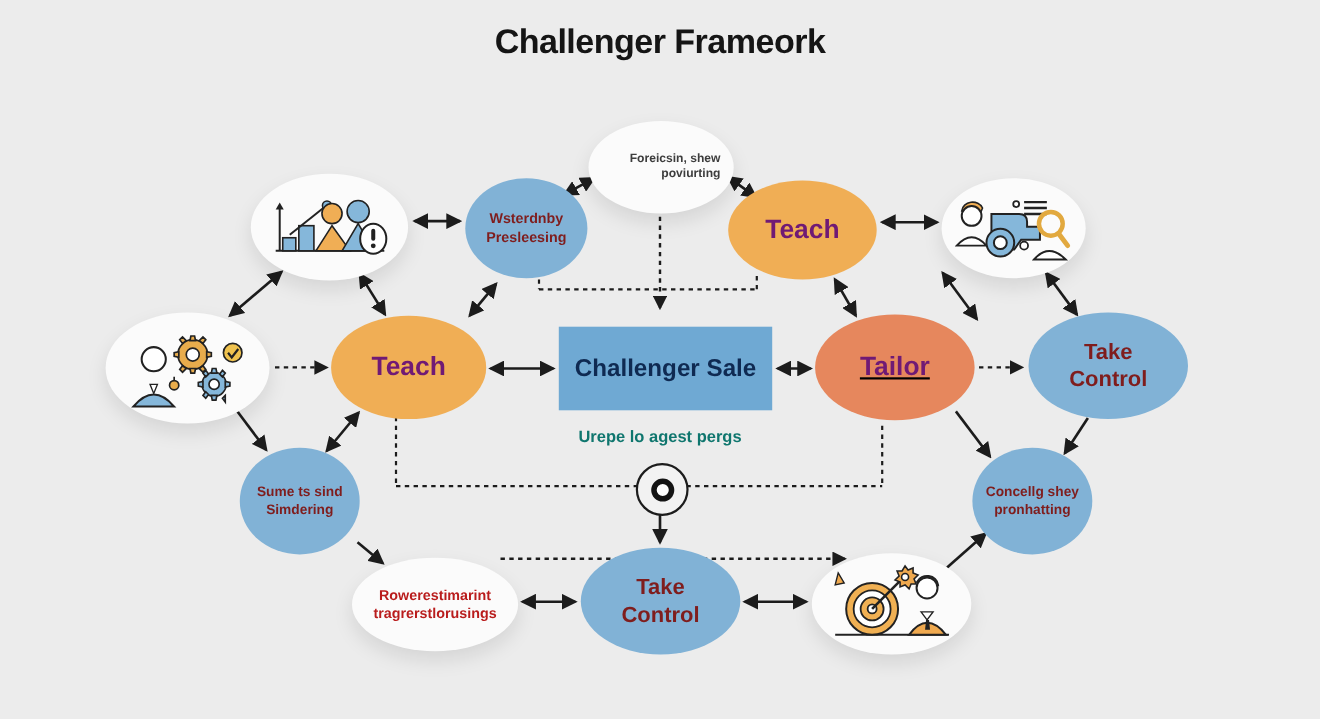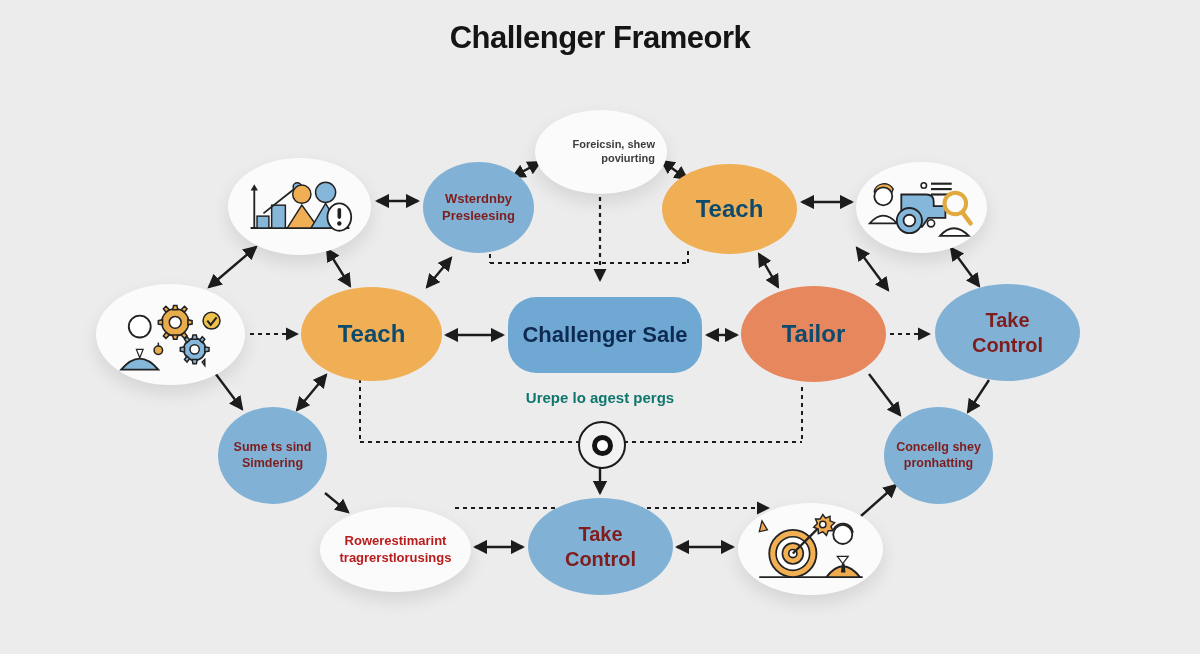--- a/index.html
+++ b/index.html
@@ -6,25 +6,25 @@
   body{font-family:"Liberation Sans","DejaVu Sans",sans-serif;background:#e9e9e9;}
   #canvas{position:relative;width:1200px;height:654px;background:#ececec;overflow:hidden;padding-left:44px;}
   #title{position:absolute;left:0;top:20px;width:1200px;text-align:center;
          font-size:31px;font-weight:bold;color:#151515;letter-spacing:-0.5px;}
   #connectors{position:absolute;left:0;top:0;z-index:1;}
   .node{position:absolute;z-index:2;display:flex;align-items:center;justify-content:center;text-align:center;}
   .ellipse{border-radius:50%;}
   .white{background:#fbfbfb;box-shadow:0 8px 18px rgba(0,0,0,0.10);}
   .blue{background:var(--blue,#81b2d6);}
   .orange{background:var(--orange,#f0ae55);}
-  .coral{background:var(--coral,#e6875d);}
-  .rect{background:var(--rect_blue,#6fa9d3);border-radius:28px;}
+  .coral{background:var(--coral,#e6875d);text-decoration:underline;}
+  .rect{background:var(--rect_blue,#6fa9d3);}
   .lbl{display:block;font-weight:bold;line-height:1.25;}
   .t-navy{color:#7f1d1d;}
-  .t-black{color:#0c4a6e;}
+  .t-black{color:#701a75;}
   .t-gray{color:#3d3d3d;text-align:right;}
   .sz11{font-size:11px;width:108px;}
   .sz13{font-size:13px;width:100px;}
   .sz13b{font-size:13px;width:138px;color:#b91c1c;}
   .sz12{font-size:12.5px;width:96px;}
   .szTeach{font-size:24px;}
   .szTC{font-size:20px;width:100px;}
   .szRect{font-size:22px;color:#0f2a52;}
   #caption{position:absolute;left:450px;top:389px;width:300px;text-align:center;
            font-size:15px;font-weight:bold;color:#0f766e;z-index:2;}

